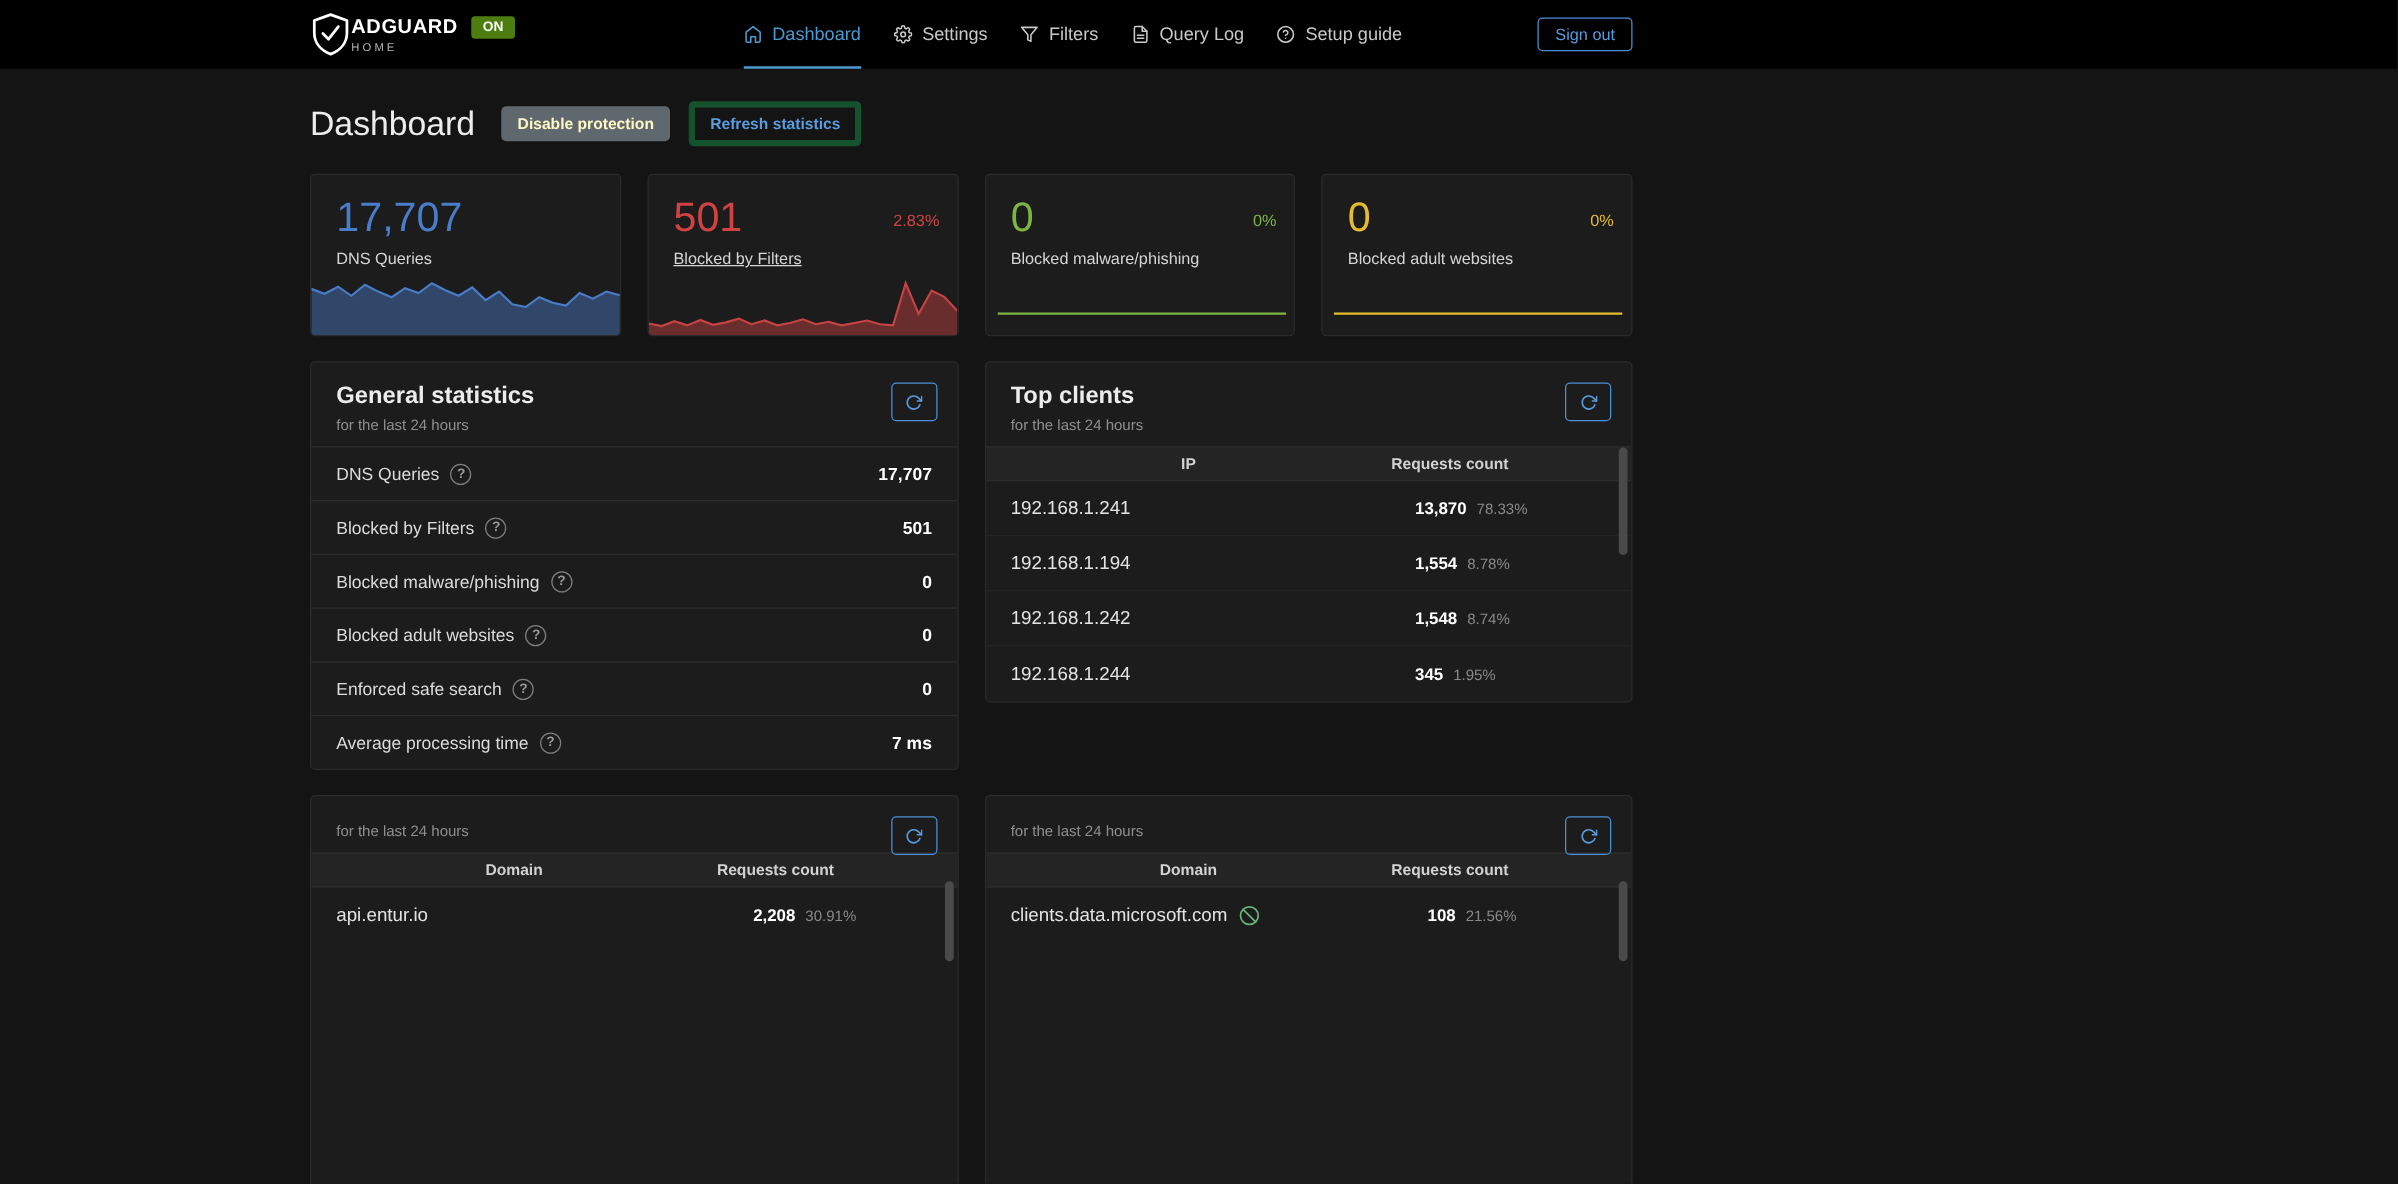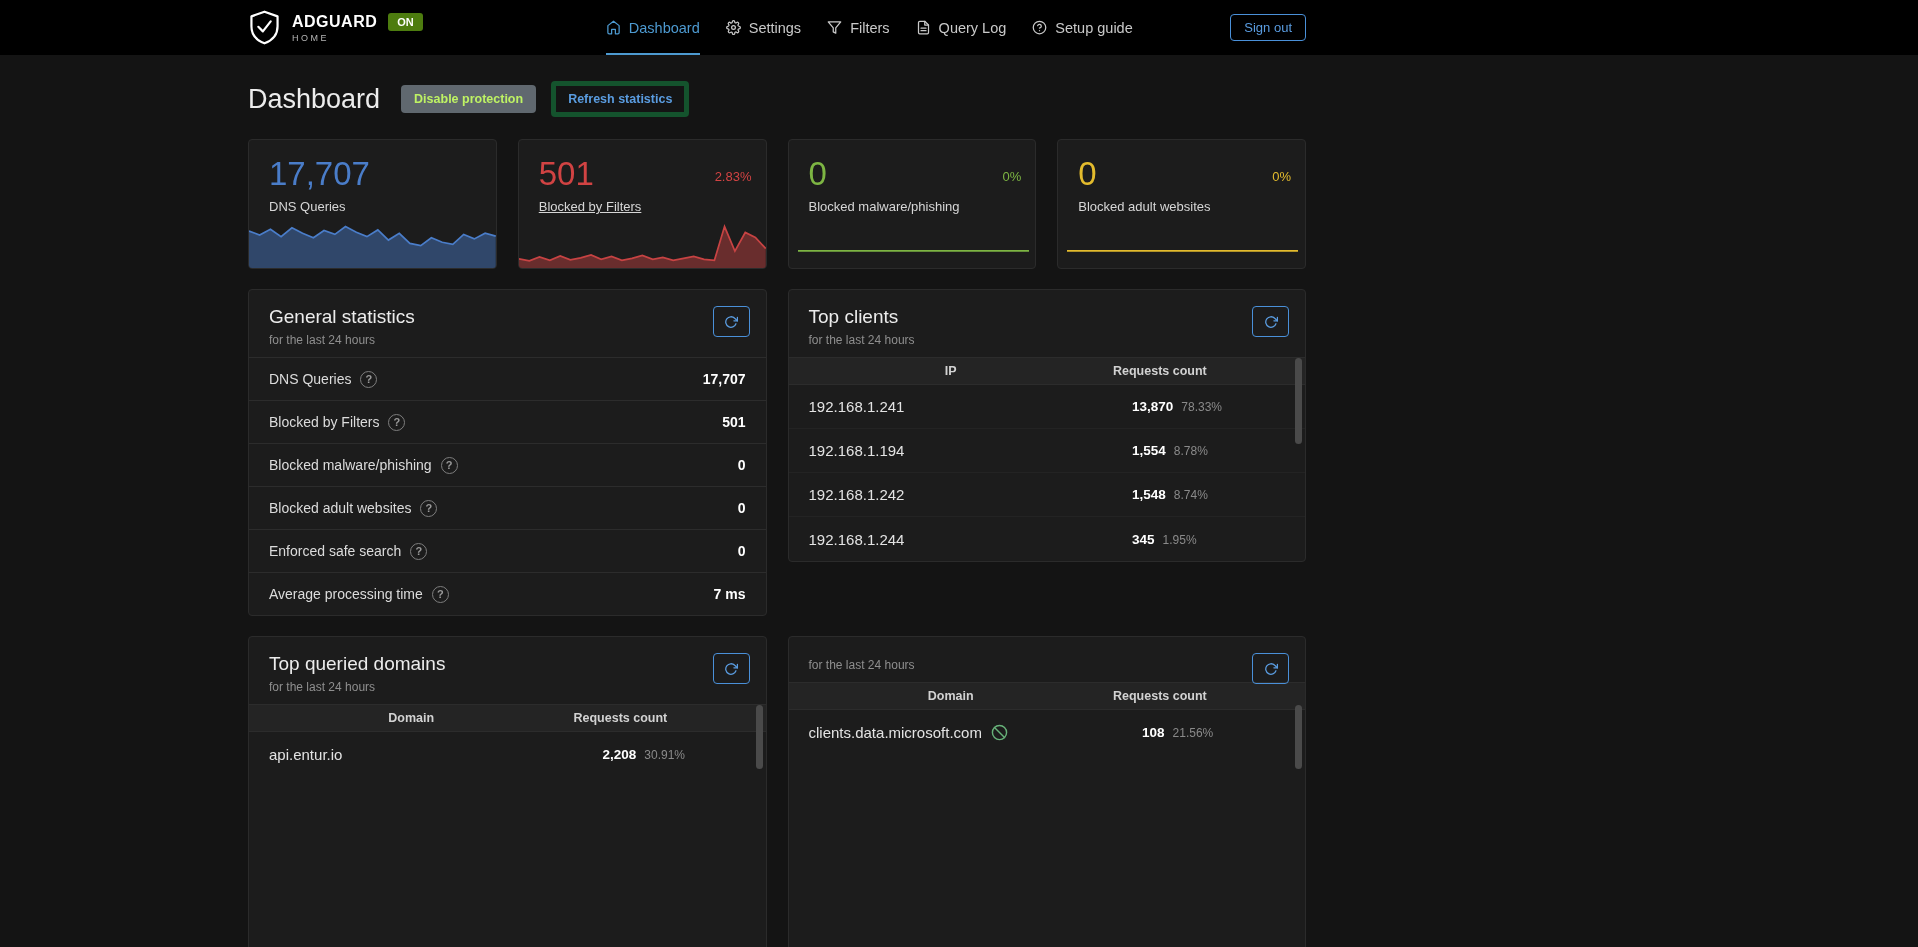--- a/index.html
+++ b/index.html
@@ -3,40 +3,40 @@
 <meta charset="utf-8">
 <style>
   *{box-sizing:border-box;margin:0;padding:0}
   html,body{width:1918px;height:947px;overflow:hidden;background:#141414;
     font-family:"Liberation Sans",sans-serif;color:#e3e3e3}
   a{text-decoration:none;color:inherit}
 
   
   .navbar{height:55px;background:#000}
   .nav-inner{width:1058px;margin-left:248px;height:100%;display:flex;align-items:center}
-  .brand{display:flex;align-items:center;gap:11px}
+  .brand{display:flex;align-items:center;}
   .logo-shield{width:33px;height:37px;color:#fff;flex:none}
   .brand-text{display:flex;flex-direction:column}
   .brand-row{display:flex;align-items:center;gap:11px}
   .brand-title{font-size:16px;font-weight:700;letter-spacing:.5px;color:#fff}
   .on-badge{background:#4d7c0f;color:#fff;font-size:11px;font-weight:700;padding:2px 9px;border-radius:3px;line-height:14px}
   .brand-sub{font-size:9px;color:#b5b5b5;letter-spacing:2.5px;margin-top:2px}
   .nav-menu{display:flex;margin-left:183px;gap:26px;height:100%}
   .nav-item{display:flex;align-items:center;gap:8px;color:#c9c9c9;font-size:14.5px;cursor:pointer;
     border-bottom:2px solid transparent;padding-top:2px}
   .nav-item svg{width:15px;height:15px;flex:none}
   .nav-item.active{color:#4d9ad1;border-bottom-color:#4d9ad1}
   .signout-btn{margin-left:auto;background:transparent;border:1px solid #4a90d9;color:#5a9ce0;
     font-size:13px;padding:5px 13px;border-radius:4px;cursor:pointer;font-family:inherit}
 
   
   .content{width:1058px;margin-left:248px;padding-top:26px}
   .title-row{display:flex;align-items:center;gap:15px}
   h1{font-size:27px;font-weight:400;color:#ececec}
-  .btn-gray{background:#60686f;color:#bef264;border:none;font-size:12.5px;font-weight:700;
+  .btn-gray{background:#60686f;color:#fef9c3;border:none;font-size:12.5px;font-weight:700;
     padding:7px 13px;border-radius:4px;cursor:pointer;font-family:inherit;margin-left:6px}
   .btn-outline{background:transparent;border:5px solid #14532d;color:#5a9ce0;font-size:12.5px;
     font-weight:700;padding:6px 12px;border-radius:4px;cursor:pointer;font-family:inherit}
 
   
   .stat-row{display:flex;gap:21px;margin-top:22px}
   .stat-card{position:relative;width:249px;height:130px;background:#1c1c1c;border:1px solid #2b2b2b;
     border-radius:4px;overflow:hidden}
   .stat-num{font-size:33px;font-weight:400;margin:15px 0 0 20px}
   .stat-label{font-size:13px;color:#d6d6d6;margin:6px 0 0 20px;position:relative;z-index:2}
@@ -44,21 +44,21 @@
   .stat-pct{position:absolute;top:29px;right:14px;font-size:13px}
   .c-blue{color:#4a7dc9}.c-red{color:#d14343}.c-green{color:#7db543}.c-yellow{color:#e3bb2d}
   .spark{position:absolute;left:0;right:0;bottom:0;height:46px;width:100%;display:block}
   .spark-flat{position:absolute;left:9px;bottom:16px;height:22px;width:231px;display:block}
 
   
   .row2{display:flex;gap:21px;margin-top:20px;align-items:flex-start}
   .panel{position:relative;width:519px;background:#1c1c1c;border:1px solid #2b2b2b;border-radius:4px;overflow:hidden}
   .panel-tall{height:480px}
   .panel-head{padding:16px 20px 0}
-  .panel-title{font-size:19px;color:#ececec;font-weight:400}
+  .panel-title{font-size:19px;color:#ececec;font-weight:700}
   .panel-sub{font-size:12px;color:#8f8f8f;margin-top:5px}
   .refresh-btn{position:absolute;top:16px;right:16px;width:37px;height:31px;background:transparent;
     border:1px solid #4a90d9;border-radius:4px;color:#5a9ce0;cursor:pointer;
     display:flex;align-items:center;justify-content:center}
   .refresh-btn svg{width:14px;height:14px}
   .panel-body{margin-top:10px}
 
   
   .gs-row{display:flex;align-items:center;justify-content:space-between;height:43px;
     padding:0 20px;border-top:1px solid #2c2c2c}
@@ -301,21 +301,20 @@
             <span class="bar-track"><span class="bar-fill" style="display: block; width: 1.95%; background: rgb(201, 79, 79);"></span></span></span>
         </div>
       </div>
       <div class="scroll-thumb" style="top:68px;height:86px"></div>
     </section>
   </div>
 
   <div class="row2">
     <section class="panel panel-tall">
       <div class="panel-head">
-        <div class="panel-title">Top queried domains</div>
         <div class="panel-sub">for the last 24 hours</div>
       </div>
       <button class="refresh-btn">
         <svg viewBox="0 0 24 24" fill="none" stroke="currentColor" stroke-width="2.2" stroke-linecap="round" stroke-linejoin="round">
             <polyline points="23 4 23 10 17 10"></polyline>
             <path d="M20.49 15a9 9 0 1 1-2.12-9.36L23 10"></path>
           </svg>
       </button>
       <div class="panel-body">
         <div class="tbl-head">

